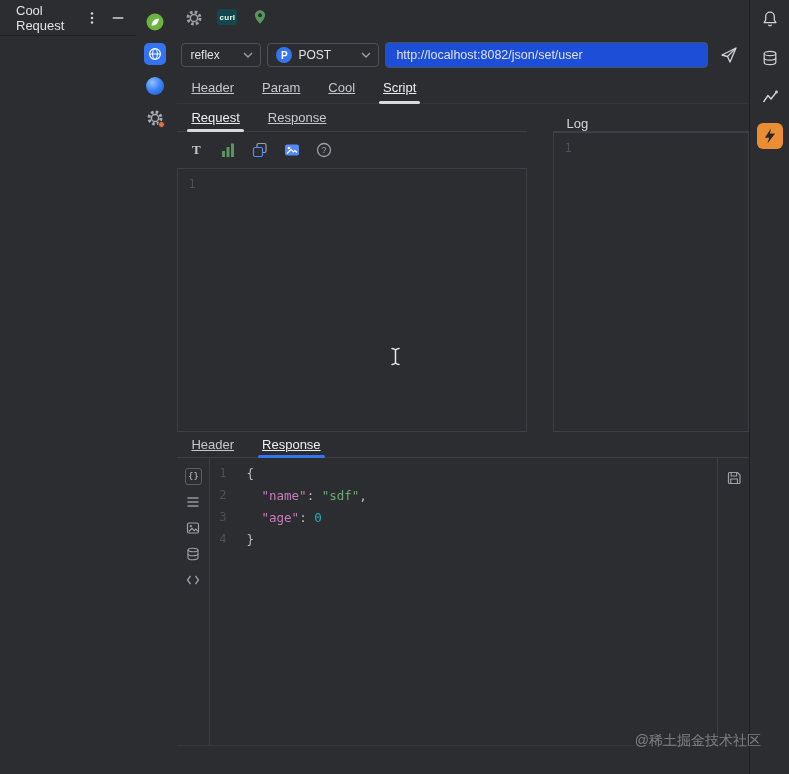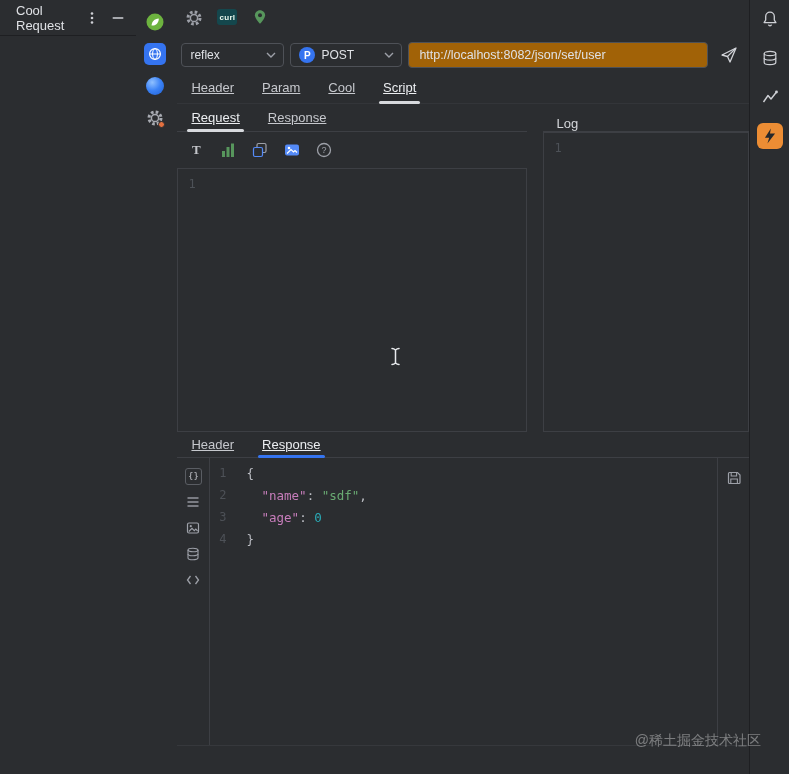--- a/index.html
+++ b/index.html
@@ -31,37 +31,37 @@
   .center-col { flex:1; min-width:0; display:flex; flex-direction:column; }
 
   
   .top-toolbar { height:38px; flex:0 0 38px; display:flex; align-items:center; gap:13px; padding-left:7px; }
   .tool-btn { width:20px; height:20px; display:flex; justify-content:center; }
   .curl-badge { width:24px; height:16px; border-radius:3px; background:#14474d; color:#eafaf0; font-size:8px; font-weight:bold; display:flex; align-items:center; justify-content:center; letter-spacing:0.3px; }
 
   
   .request-bar { height:34px; flex:0 0 34px; display:flex; align-items:center; gap:6px; padding:0 5px 0 4px; }
   .select { height:24px; border:1px solid #4e5157; border-radius:4px; background:#2b2d30; display:flex; align-items:center; gap:6px; padding:0 7px 0 8px; font-size:12px; color:#dfe1e5; }
-  .select-env { width:103px;align-items:center; }
+  .select-env { width:80px;align-items:center; }
   .select-method { width:112px; }
   .select .sel-label { flex:1; white-space:nowrap; overflow:hidden; }
   .method-badge { width:16px; height:16px; flex:0 0 16px; border-radius:50%; background:var(--accent,#3574f0); color:#fff; font-size:10px; font-weight:bold; display:flex; align-items:center; justify-content:center; }
-  .url-input { flex:1; height:26px; border:1px solid #4e5157; border-radius:4px; background:#a16207; color:#dfe1e5; font-size:12.5px; padding:0 10px; outline:none; font-family:"Liberation Sans",sans-serif; }
+  .url-input { flex:1; height:26px; border:1px solid #4e5157; border-radius:4px; background:#1d4ed8; color:#dfe1e5; font-size:12.5px; padding:0 10px; outline:none; font-family:"Liberation Sans",sans-serif; }
   .send-btn { width:30px; height:26px; display:flex; align-items:center; justify-content:center; }
 
   
   .main-tabs { height:32px; flex:0 0 32px; display:flex; border-bottom:1px solid #333539; }
   .tab { padding:0 14px; display:flex; align-items:center; font-size:13px; color:#c6c8cd; position:relative; white-space:nowrap; cursor:default;text-decoration:underline; }
   .tab.active { color:#eceef1; }
   .tab.active::after { content:""; position:absolute; left:10px; right:10px; bottom:-1px; height:3px; border-radius:2px; background:#d7d9dd; }
   .tab.active-blue { color:#eceef1; }
   .tab.active-blue::after { content:""; position:absolute; left:10px; right:10px; bottom:-1px; height:3px; border-radius:2px; background:var(--accent,#3574f0); }
 
   
-  .split { flex:1; min-height:0; display:flex; gap:16px; margin-bottom:0; }
+  .split { flex:1; min-height:0; display:flex; gap:26px; margin-bottom:0; }
   .pane { display:flex; flex-direction:column; min-width:0; }
   .pane-left { flex:0 0 350px; width:350px; }
   .pane-right { flex:1; }
   .pane-header { height:28px; flex:0 0 28px; border-bottom:1px solid #3d3f44; display:flex; }
   .pane-header .tab { font-size:13px; }
   .log-title { display:flex; align-items:flex-end; padding-left:13px; font-size:13px; color:#d4d6da; }
   .editor-toolbar { height:36px; flex:0 0 36px; display:flex; align-items:center; gap:8px; padding-left:7px; }
   .ed-btn { width:24px; height:24px; display:flex; align-items:center; justify-content:center; border-radius:3px; }
   .t-glyph { font-size:13px; font-weight:bold; color:#c3c5ca; font-family:"Liberation Serif",serif; }
   .editor-box { flex:1; border:1px solid #3d3f44; position:relative; font-family:"DejaVu Sans Mono",monospace; font-size:12px; color:#4d5157; }

